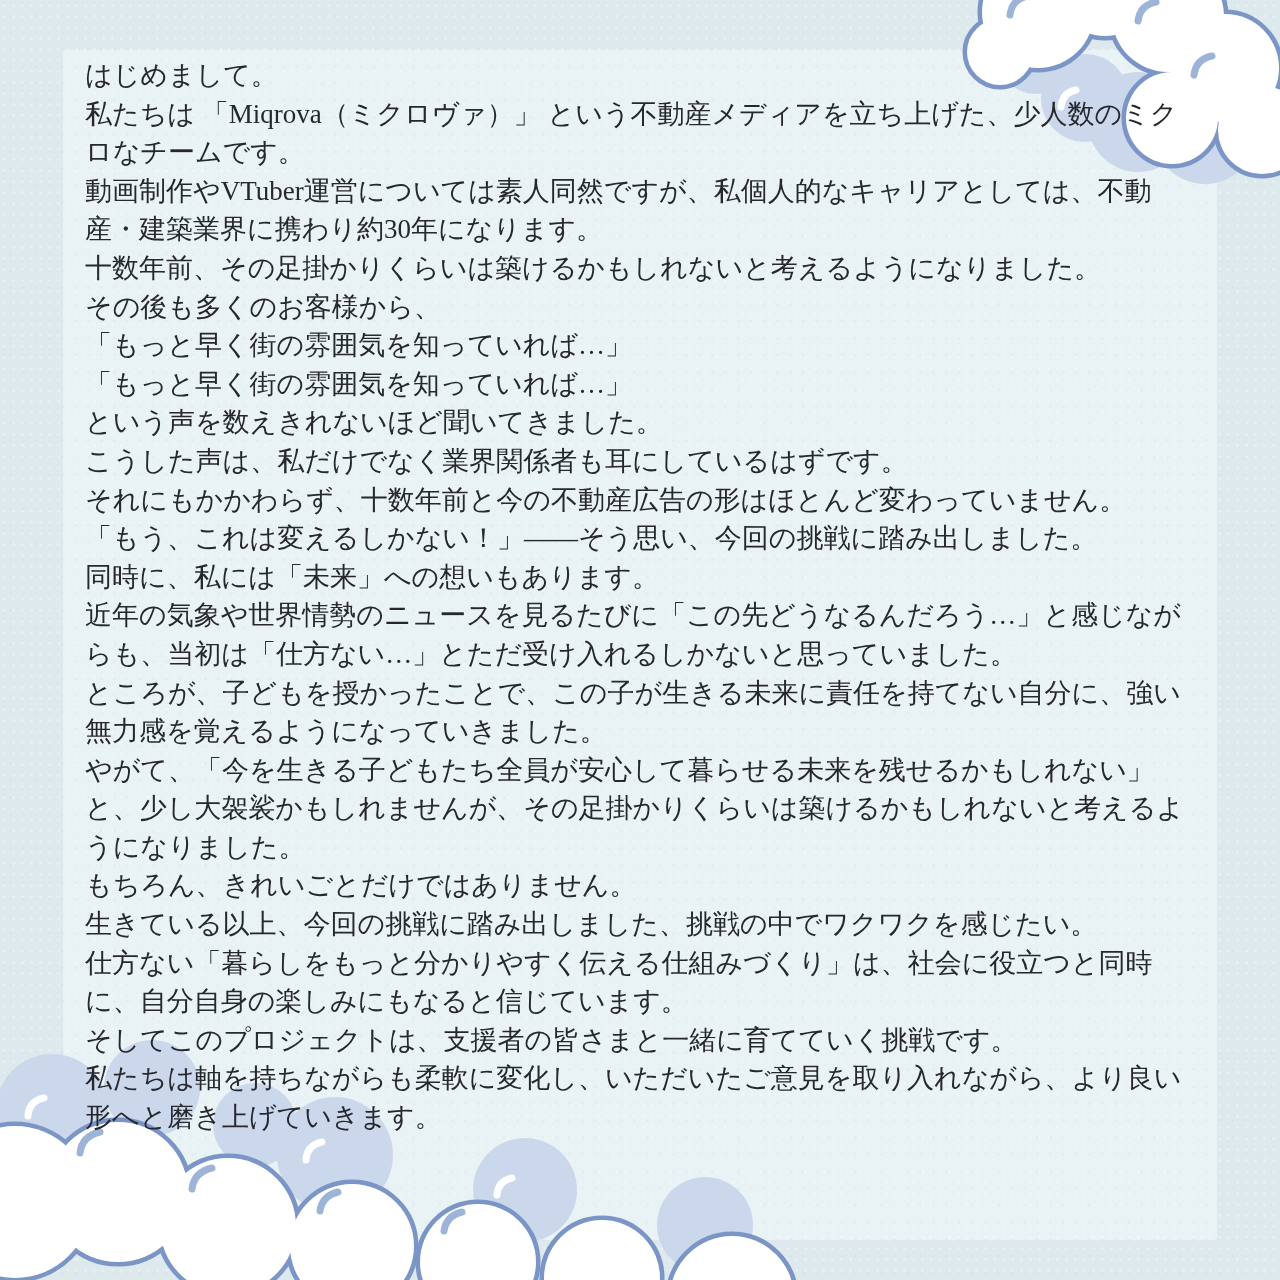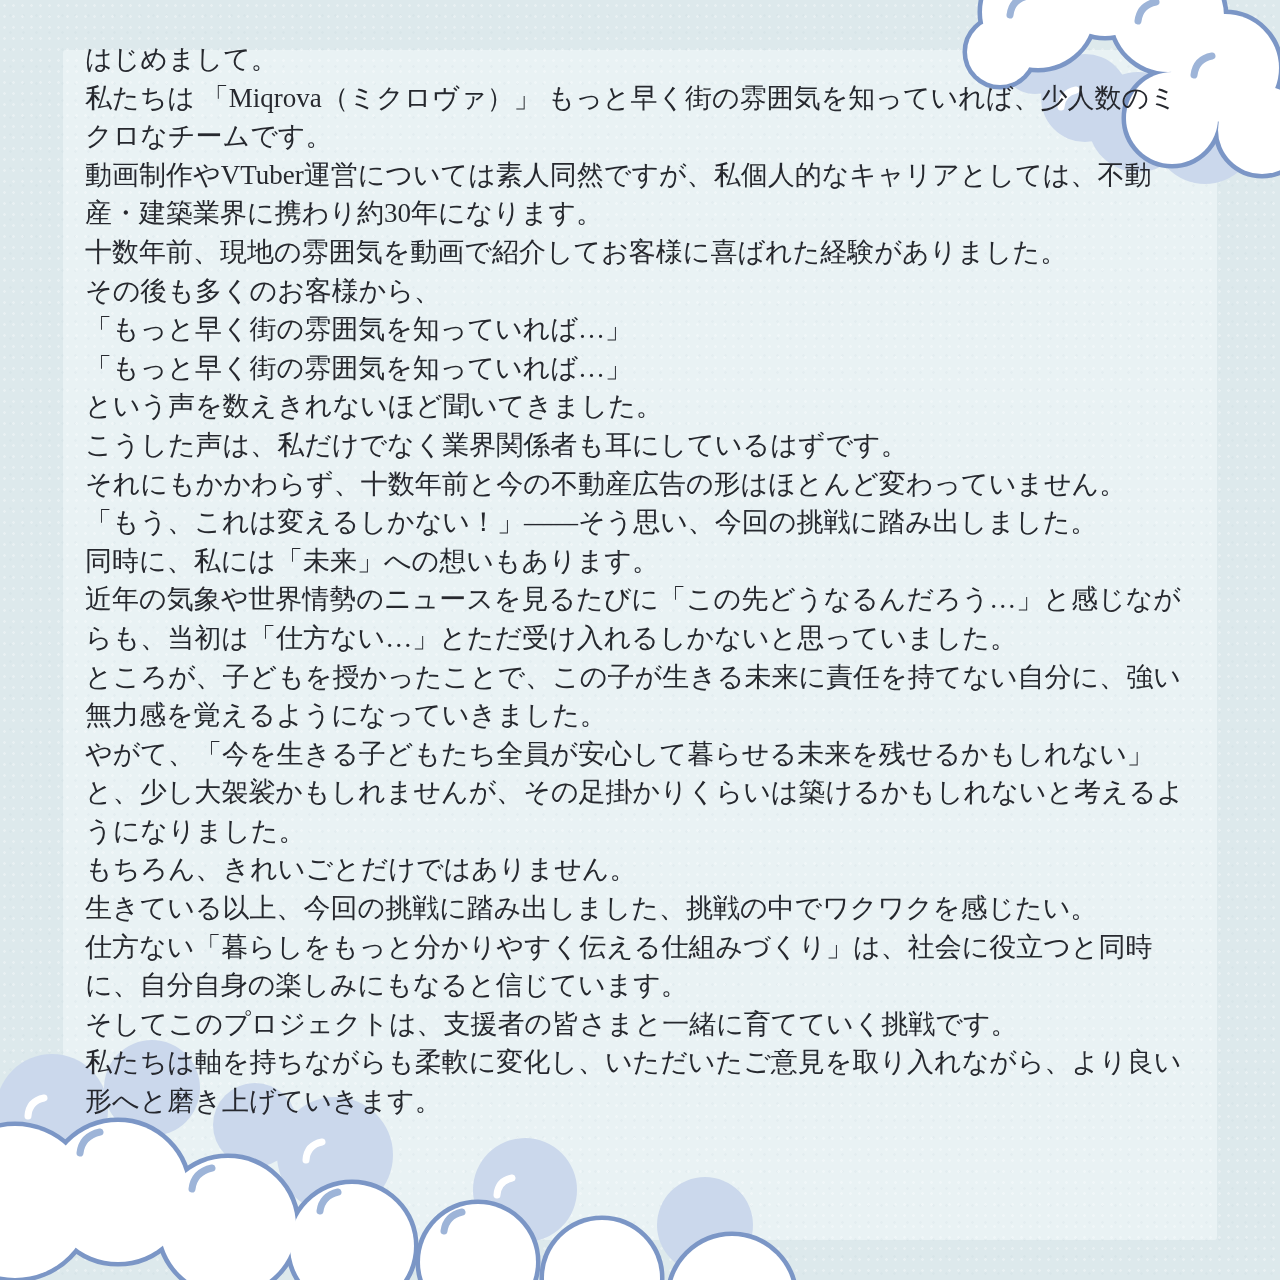--- a/index.html
+++ b/index.html
@@ -31,21 +31,21 @@
     opacity:.6;
   }
   .panel{
     position:absolute;left:63px;top:50px;
     width:1154px;height:1190px;
     background:var(--panel-color);
     border-radius:3px;
     z-index:0;
   }
   .letter{
-    position:absolute;left:85px;top:40px;width:1112px;
+    position:absolute;left:85px;top:56px;width:1112px;
     z-index:3;
     color:var(--text-color);
     font-size:27px;
     line-height:38.6px;
     text-align:left;
   }
   .letter p{margin:0;padding:0;}
   .clouds{position:absolute;z-index:2;pointer-events:none;}
   .clouds.top-right{top:-10px;right:0;}
   .clouds.bottom-left{bottom:0;left:0;}
@@ -125,23 +125,23 @@
       <path class="curl" d="M338,152 q-16,4 -18,19"></path>
       <path class="curl" d="M462,172 q-16,4 -18,19"></path>
       <path class="curl-white" d="M44,58 q-15,3 -16,18"></path>
       <path class="curl-white" d="M322,102 q-15,3 -16,18"></path>
       <path class="curl-white" d="M512,138 q-14,3 -15,17"></path>
     </g>
   </svg>
 
   <div class="letter">
       <p>はじめまして。</p>
-      <p>私たちは 「Miqrova（ミクロヴァ）」 もっと早く街の雰囲気を知っていれば、少人数のミクロなチームです。</p>
+      <p>私たちは 「Miqrova（ミクロヴァ）」 という不動産メディアを立ち上げた、少人数のミクロなチームです。</p>
       <p>動画制作やVTuber運営については素人同然ですが、私個人的なキャリアとしては、不動産・建築業界に携わり約30年になります。</p>
-      <p>十数年前、現地の雰囲気を動画で紹介してお客様に喜ばれた経験がありました。</p>
+      <p>十数年前、その足掛かりくらいは築けるかもしれないと考えるようになりました。</p>
       <p>その後も多くのお客様から、</p>
       <p>「もっと早く街の雰囲気を知っていれば…」</p>
       <p>「もっと早く街の雰囲気を知っていれば…」</p>
       <p>という声を数えきれないほど聞いてきました。</p>
       <p>こうした声は、私だけでなく業界関係者も耳にしているはずです。</p>
       <p>それにもかかわらず、十数年前と今の不動産広告の形はほとんど変わっていません。</p>
       <p>「もう、これは変えるしかない！」――そう思い、今回の挑戦に踏み出しました。</p>
       <p>同時に、私には「未来」への想いもあります。</p>
       <p>近年の気象や世界情勢のニュースを見るたびに「この先どうなるんだろう…」と感じながらも、当初は「仕方ない…」とただ受け入れるしかないと思っていました。</p>
       <p>ところが、子どもを授かったことで、この子が生きる未来に責任を持てない自分に、強い無力感を覚えるようになっていきました。</p>

